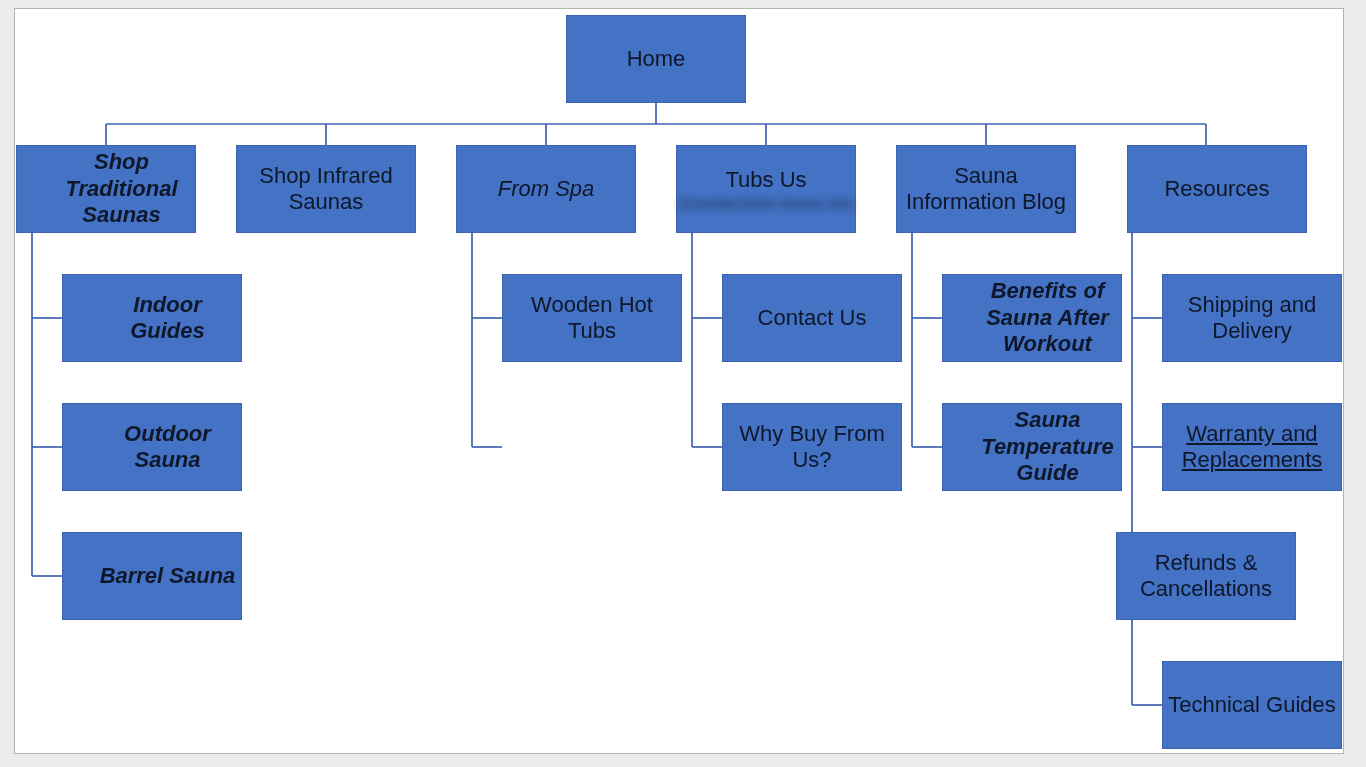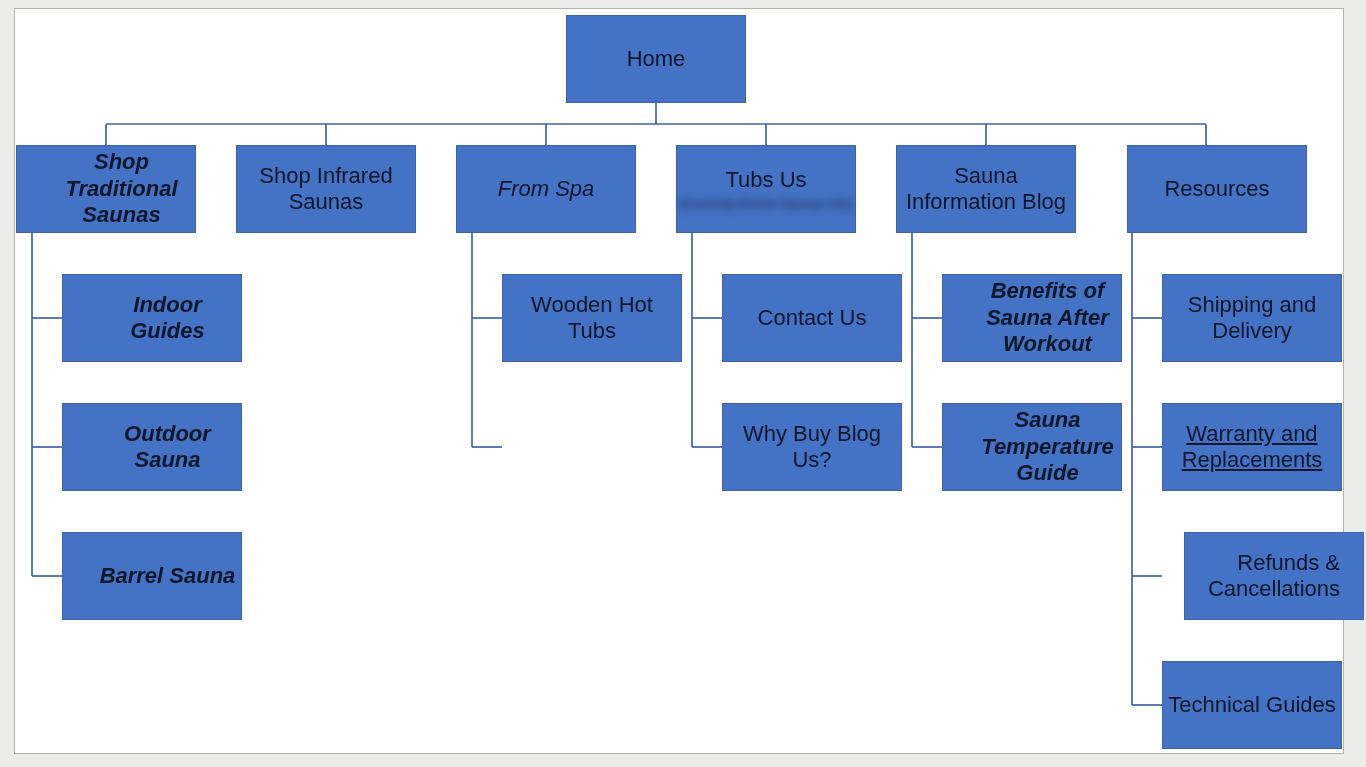--- a/index.html
+++ b/index.html
@@ -91,41 +91,41 @@
       <span class="label">Barrel Sauna</span>
     </div>
     <div class="node" style="left: 502px; top: 274px;">
       <span class="label">Wooden Hot
 Tubs</span>
     </div>
     <div class="node" style="left: 722px; top: 274px;">
       <span class="label">Contact Us</span>
     </div>
     <div class="node" style="left: 722px; top: 403px;">
-      <span class="label">Why Buy Blog
+      <span class="label">Why Buy From
 Us?</span>
     </div>
     <div class="node bold-italic" style="left: 942px; top: 274px;">
       <span class="label">Benefits of
 Sauna After
 Workout</span>
     </div>
     <div class="node bold-italic" style="left: 942px; top: 403px;">
       <span class="label">Sauna
 Temperature
 Guide</span>
     </div>
     <div class="node" style="left: 1162px; top: 274px;">
       <span class="label">Shipping and
 Delivery</span>
     </div>
     <div class="node" style="left: 1162px; top: 403px; text-decoration: underline;">
       <span class="label">Warranty and
 Replacements</span>
     </div>
-    <div class="node" style="left: 1184px; top: 532px; text-align: right;">
+    <div class="node" style="left: 1116px; top: 532px;">
       <span class="label">Refunds &amp;
 Cancellations</span>
     </div>
     <div class="node" style="left: 1162px; top: 661px;">
       <span class="label">Technical Guides</span>
     </div>
   </div>
 
 </body></html>

